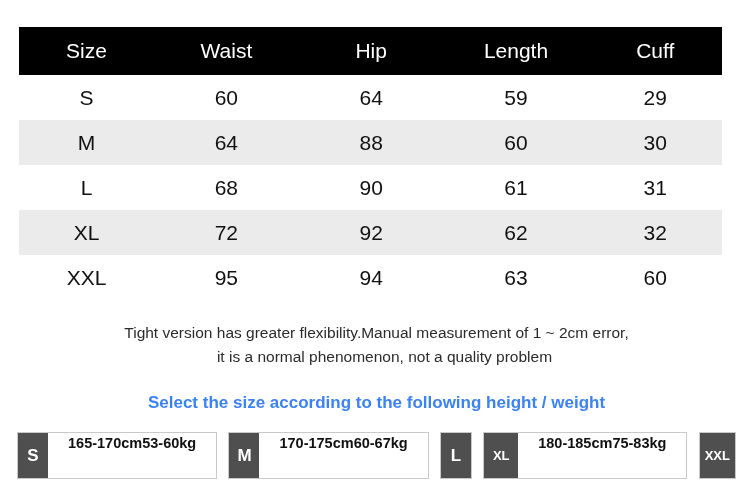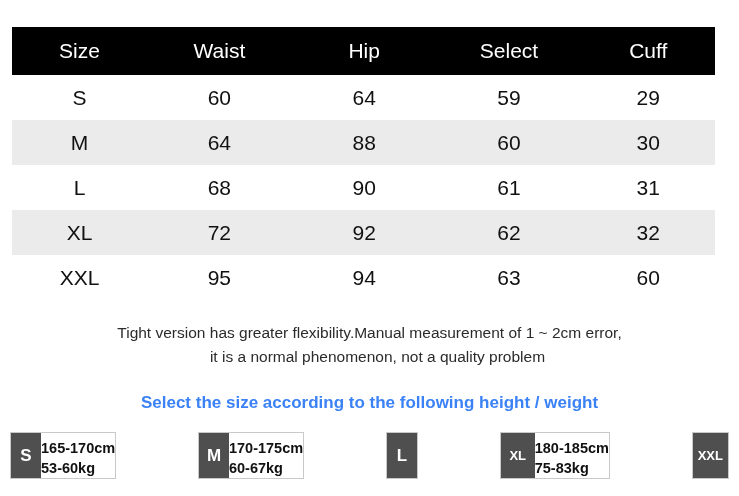--- a/index.html
+++ b/index.html
@@ -12,20 +12,21 @@
     height: 496px;
     font-family: "Liberation Sans", sans-serif;
     color: #000000;
     overflow: hidden;
   }
   .page {
     position: relative;
     width: 634px;
     height: 496px;
     box-sizing: border-box;
+    margin-left: 7px;
   }
 
   
   .size-table {
     position: absolute;
     left: 12px;
     top: 27px;
     width: 703px;
     border-collapse: collapse;
     table-layout: fixed;
@@ -113,23 +114,23 @@
     padding: 0 5px;
     font-size: 17px;
     box-sizing: border-box;
   }
   .chip-badge.small {
     font-size: 13px;
     min-width: 34px;
   }
   .chip-text {
     display: flex;
-    flex-direction: column;
-    justify-content: flex-end;
-    padding: 0 0;
+    flex-direction: row;
+    justify-content: flex-start;
+    padding: 0 20px;
     font-size: 14.5px;
     font-weight: bold;
     color: #111111;
     line-height: 20px;
     white-space: nowrap;
   }
 </style>
 </head>
 <body>
 
@@ -141,21 +142,21 @@
       <col class="col-waist">
       <col class="col-hip">
       <col class="col-length">
       <col class="col-cuff">
     </colgroup>
     <thead>
       <tr>
         <th>Size</th>
         <th>Waist</th>
         <th>Hip</th>
-        <th>Select</th>
+        <th>Length</th>
         <th>Cuff</th>
       </tr>
     </thead>
     <tbody>
       <tr>
         <td>S</td>
         <td>60</td>
         <td>64</td>
         <td>59</td>
         <td>29</td>

